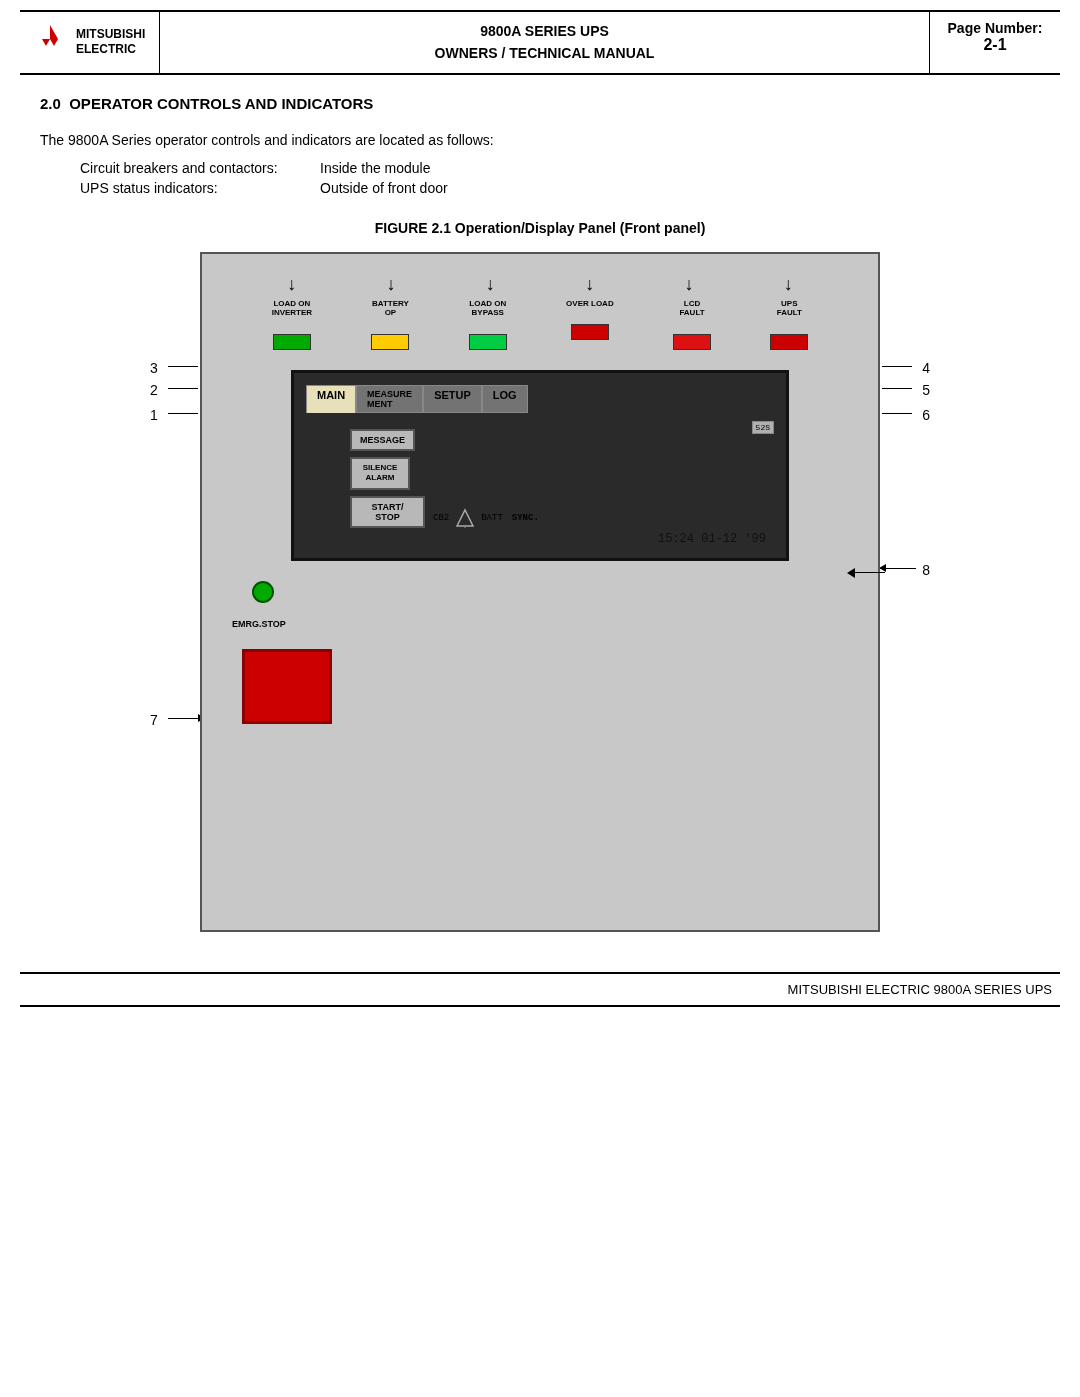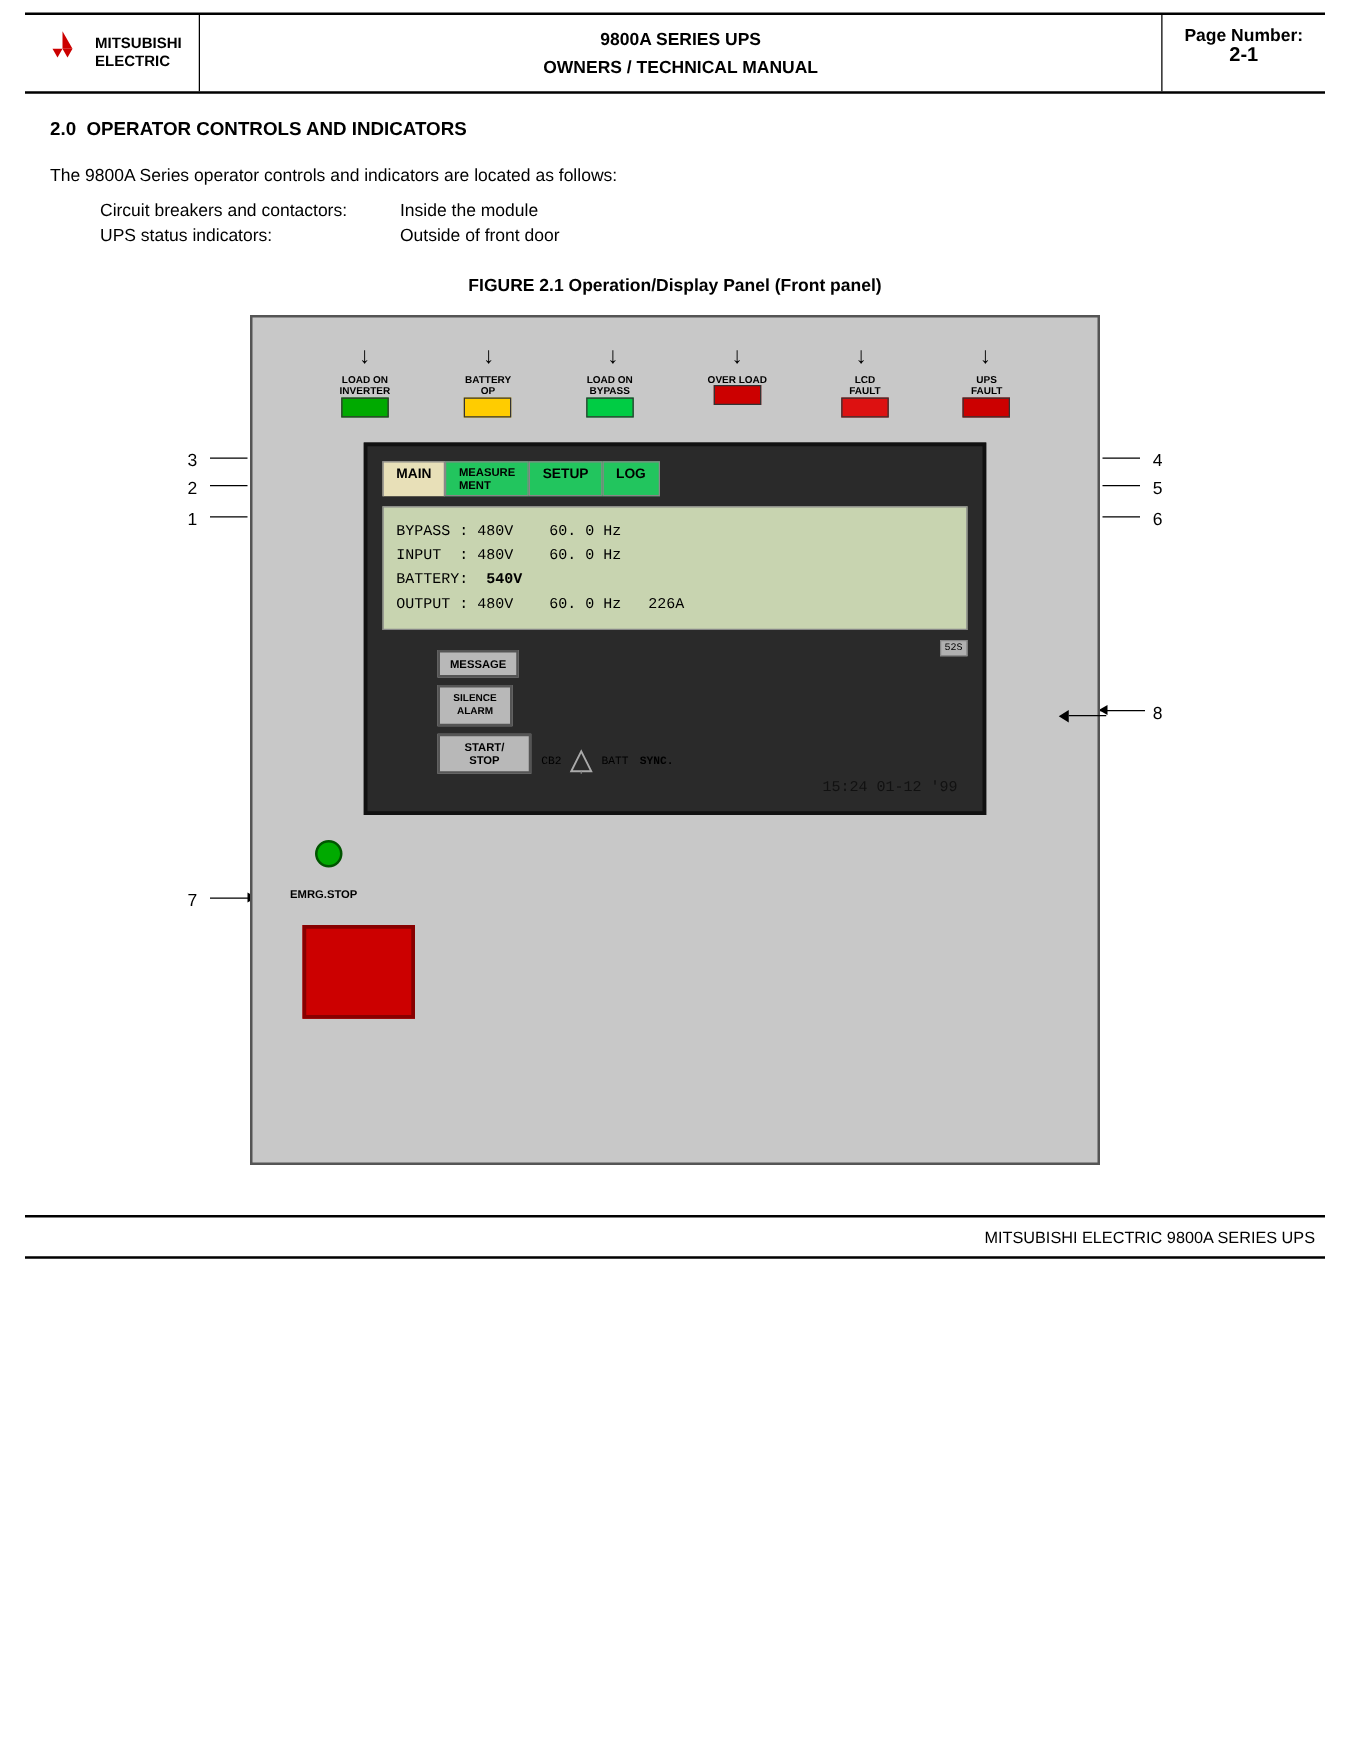--- a/index.html
+++ b/index.html
@@ -109,21 +109,21 @@
     .indicator-row {
       display: flex;
       justify-content: space-around;
       margin-bottom: 20px;
       padding: 0 20px;
     }
     .indicator-item {
       display: flex;
       flex-direction: column;
       align-items: center;
-      gap: 0;
+      gap: 16px;
     }
     .indicator-label {
       font-size: 8px;
       text-align: center;
       line-height: 1.2;
       color: #000;
       font-weight: bold;
     }
     .indicator-light {
       width: 38px;
@@ -147,21 +147,21 @@
       font-family: 'Courier New', monospace;
     }
 
     .lcd-tabs {
       display: flex;
       gap: 0;
       margin-bottom: 8px;
     }
     .lcd-tab {
       border: 1px solid #888;
-      background: #22c55e;
+      background: #737373;
       padding: 3px 10px;
       font-size: 11px;
       font-weight: bold;
       color: #000;
       font-family: Arial, sans-serif;
     }
     .lcd-tab.active {
       background: #e8e0b8;
       border-bottom: none;
     }
@@ -383,26 +383,20 @@
 
       <div class="lcd-screen">
 
         <div class="lcd-tabs">
           <div class="lcd-tab active">MAIN</div>
           <div class="lcd-tab" style="font-size:9px;">MEASURE<br>MENT</div>
           <div class="lcd-tab">SETUP</div>
           <div class="lcd-tab">LOG</div>
         </div>
 
-        <div class="lcd-display">
-          <div>BYPASS : 480V&nbsp;&nbsp;&nbsp;&nbsp;60. 0 Hz</div>
-          <div>INPUT &nbsp;: 480V&nbsp;&nbsp;&nbsp;&nbsp;60. 0 Hz</div>
-          <div>BATTERY: &nbsp;<strong>540V</strong></div>
-          <div>OUTPUT : 480V&nbsp;&nbsp;&nbsp;&nbsp;60. 0 Hz&nbsp;&nbsp;&nbsp;226A</div>
-        </div>
 
         <div style="display:flex; margin-top:8px; gap:8px;">
           <div class="lcd-buttons">
             <div class="lcd-btn-row">
               <div class="lcd-btn">MESSAGE</div>
             </div>
             <div class="lcd-btn-row">
               <div class="lcd-btn" style="font-size:8px; line-height:1.3;">SILENCE<br>ALARM</div>
             </div>
             <div class="lcd-btn-row">

